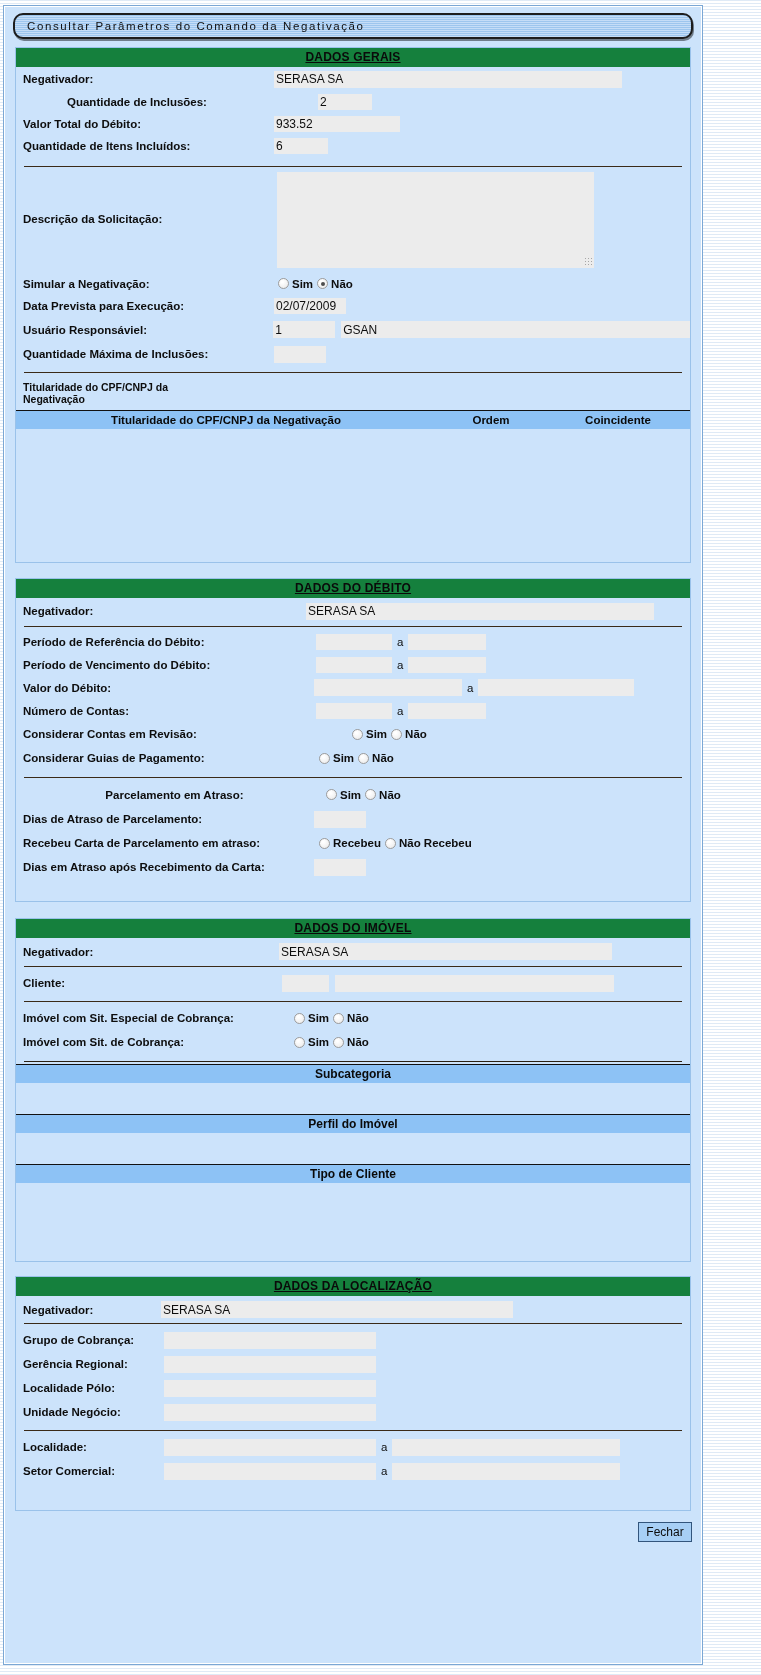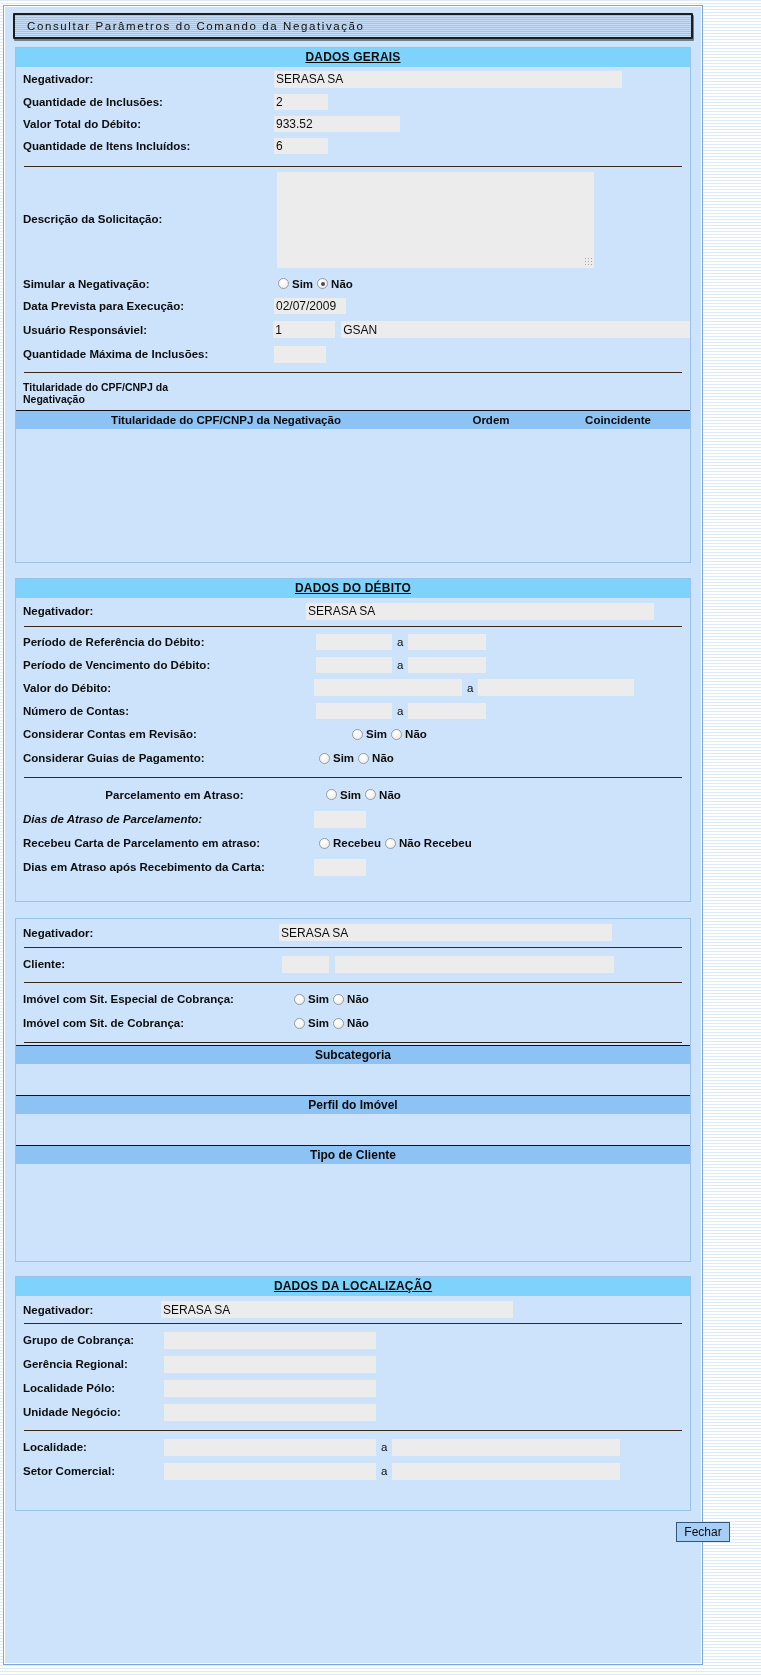--- a/index.html
+++ b/index.html
@@ -26,21 +26,21 @@
     border: 1px solid #7ba7d4;
     box-shadow: 0 0 0 1px #ffffff inset;
   }
 
   
   .titlebar {
     position: absolute;
     left: 9px; top: 7px;
     width: 680px; height: 26px;
     border: 2px solid #1d1d1d;
-    border-radius: 1px;
+    border-radius: 10px;
     background-image: repeating-linear-gradient(
         to bottom,
         #9dc6ee 0px, #9dc6ee 1px,
         #c5ddf7 1px, #c5ddf7 2px);
     background-color: #b2d3f2;
     box-shadow: 1px 2px 0 rgba(0,0,0,0.45);
     overflow: hidden;
   }
   .titlebar-text {
     position: absolute;
@@ -55,21 +55,21 @@
   
   .panel {
     position: absolute;
     left: 11px;
     width: 676px;
     background: #cce3fb;
     border: 1px solid #9ac2ea;
   }
   .section-title {
     height: 19px;
-    background: #7dd3fc;
+    background: #15803d;
     text-align: center;
     font-size: 12px;
     font-weight: bold;
     color: #0a0a0a;
     line-height: 19px;
     letter-spacing: .2px;
   }
   .section-title span { text-decoration: underline; }
 
   .rows { position: relative; }
@@ -208,21 +208,21 @@
       <span>DADOS GERAIS</span>
     </div>
 
     <div class="rows">
       <div class="row" style="height:24px;">
         <div class="lbl" style="width:258px;">Negativador:</div>
         <input class="fld tall" style="width: 348px;" readonly="" value="SERASA SA">
       </div>
 
       <div class="row" style="height:22px;">
-        <div class="lbl" style="width:258px;">Quantidade de Inclusões:</div>
+        <div class="lbl" style="width:258px;margin-left:44px;">Quantidade de Inclusões:</div>
         <input class="fld" style="width: 54px;" readonly="" value="2">
       </div>
 
       <div class="row" style="height:22px;">
         <div class="lbl" style="width:258px;">Valor Total do Débito:</div>
         <input class="fld" style="width: 126px;" readonly="" value="933.52">
       </div>
 
       <div class="row" style="height:22px;">
         <div class="lbl" style="width:258px;">Quantidade de Itens Incluídos:</div>
@@ -342,41 +342,44 @@
       <div class="lbl" style="width:310px;text-align:center;">Parcelamento em Atraso:</div>
       <div class="radio-group">
         <span class="radio"></span>
         <span class="rtext">Sim</span>
         <span class="radio"></span>
         <span class="rtext">Não</span>
       </div>
     </div>
 
     <div class="row" style="height:24px;">
-      <div class="lbl" style="width:298px;font-style:italic;">Dias de Atraso de Parcelamento:</div>
+      <div class="lbl" style="width:298px;">Dias de Atraso de Parcelamento:</div>
       <input class="fld tall" style="width: 52px;" readonly="" value="">
     </div>
 
     <div class="row" style="height:24px;">
       <div class="lbl" style="width:303px;">Recebeu Carta de Parcelamento em atraso:</div>
       <div class="radio-group">
         <span class="radio"></span>
         <span class="rtext">Recebeu</span>
         <span class="radio"></span>
         <span class="rtext">Não Recebeu</span>
       </div>
     </div>
 
     <div class="row" style="height:24px;">
       <div class="lbl" style="width:298px;">Dias em Atraso após Recebimento da Carta:</div>
       <input class="fld tall" style="width: 52px;" readonly="" value="">
     </div>
   </div>
 
   <div class="panel" style="top:912px;height:344px;">
+    <div class="section-title">
+      <span>DADOS DO IMÓVEL</span>
+    </div>
 
     <div class="row" style="height:27px;">
       <div class="lbl" style="width:263px;">Negativador:</div>
       <input class="fld tall" style="width: 333px;" readonly="" value="SERASA SA">
     </div>
 
     <hr class="divider" style="margin-top:1px;">
 
     <div class="row" style="height:24px;">
       <div class="lbl" style="width:266px;">Cliente:</div>
@@ -460,15 +463,15 @@
     </div>
 
     <div class="row" style="height:24px;">
       <div class="lbl" style="width:148px;">Setor Comercial:</div>
       <input class="fld tall" style="width: 212px;" readonly="" value="">
       <span class="sep-a">a</span>
       <input class="fld tall" style="width: 228px;" readonly="" value="">
     </div>
   </div>
 
-  <button class="btn" style="left:672px;top:1516px;width:54px;height:20px;">Fechar</button>
+  <button class="btn" style="left:634px;top:1516px;width:54px;height:20px;">Fechar</button>
 
 </div>
 
 </body></html>

